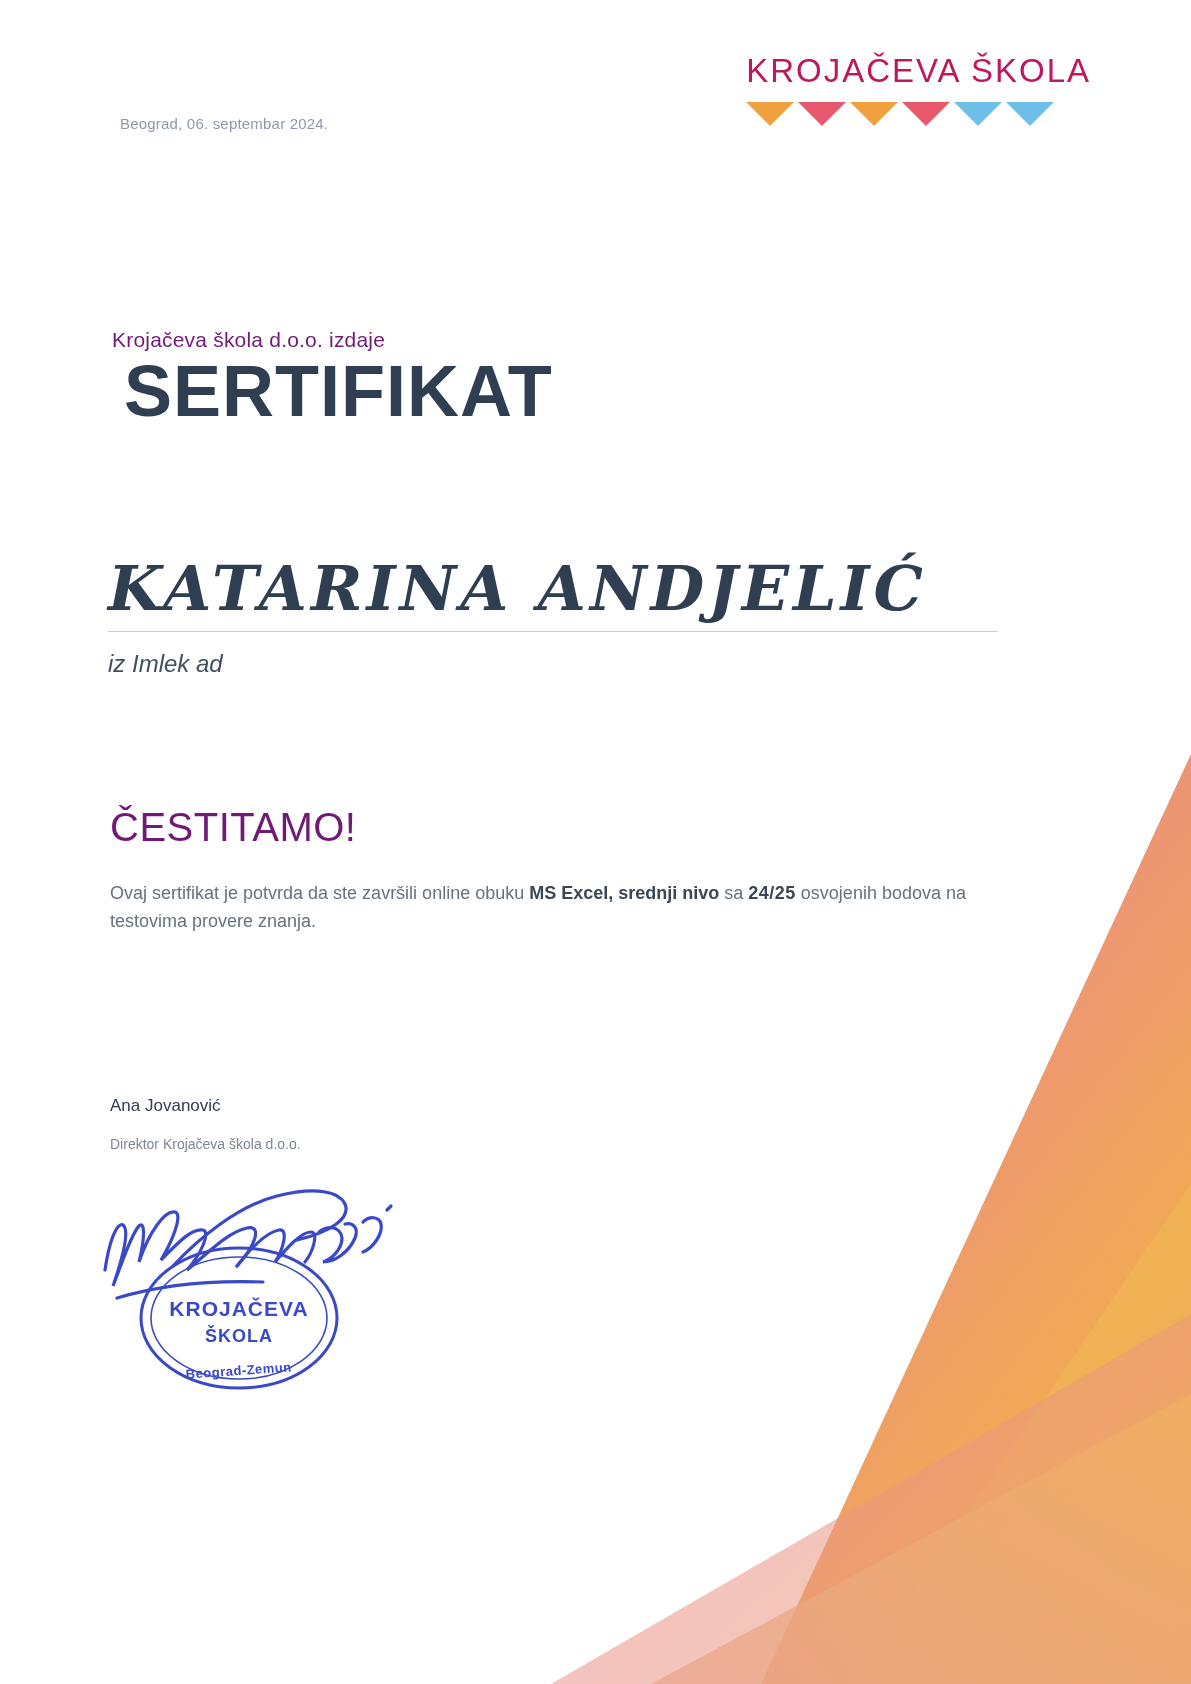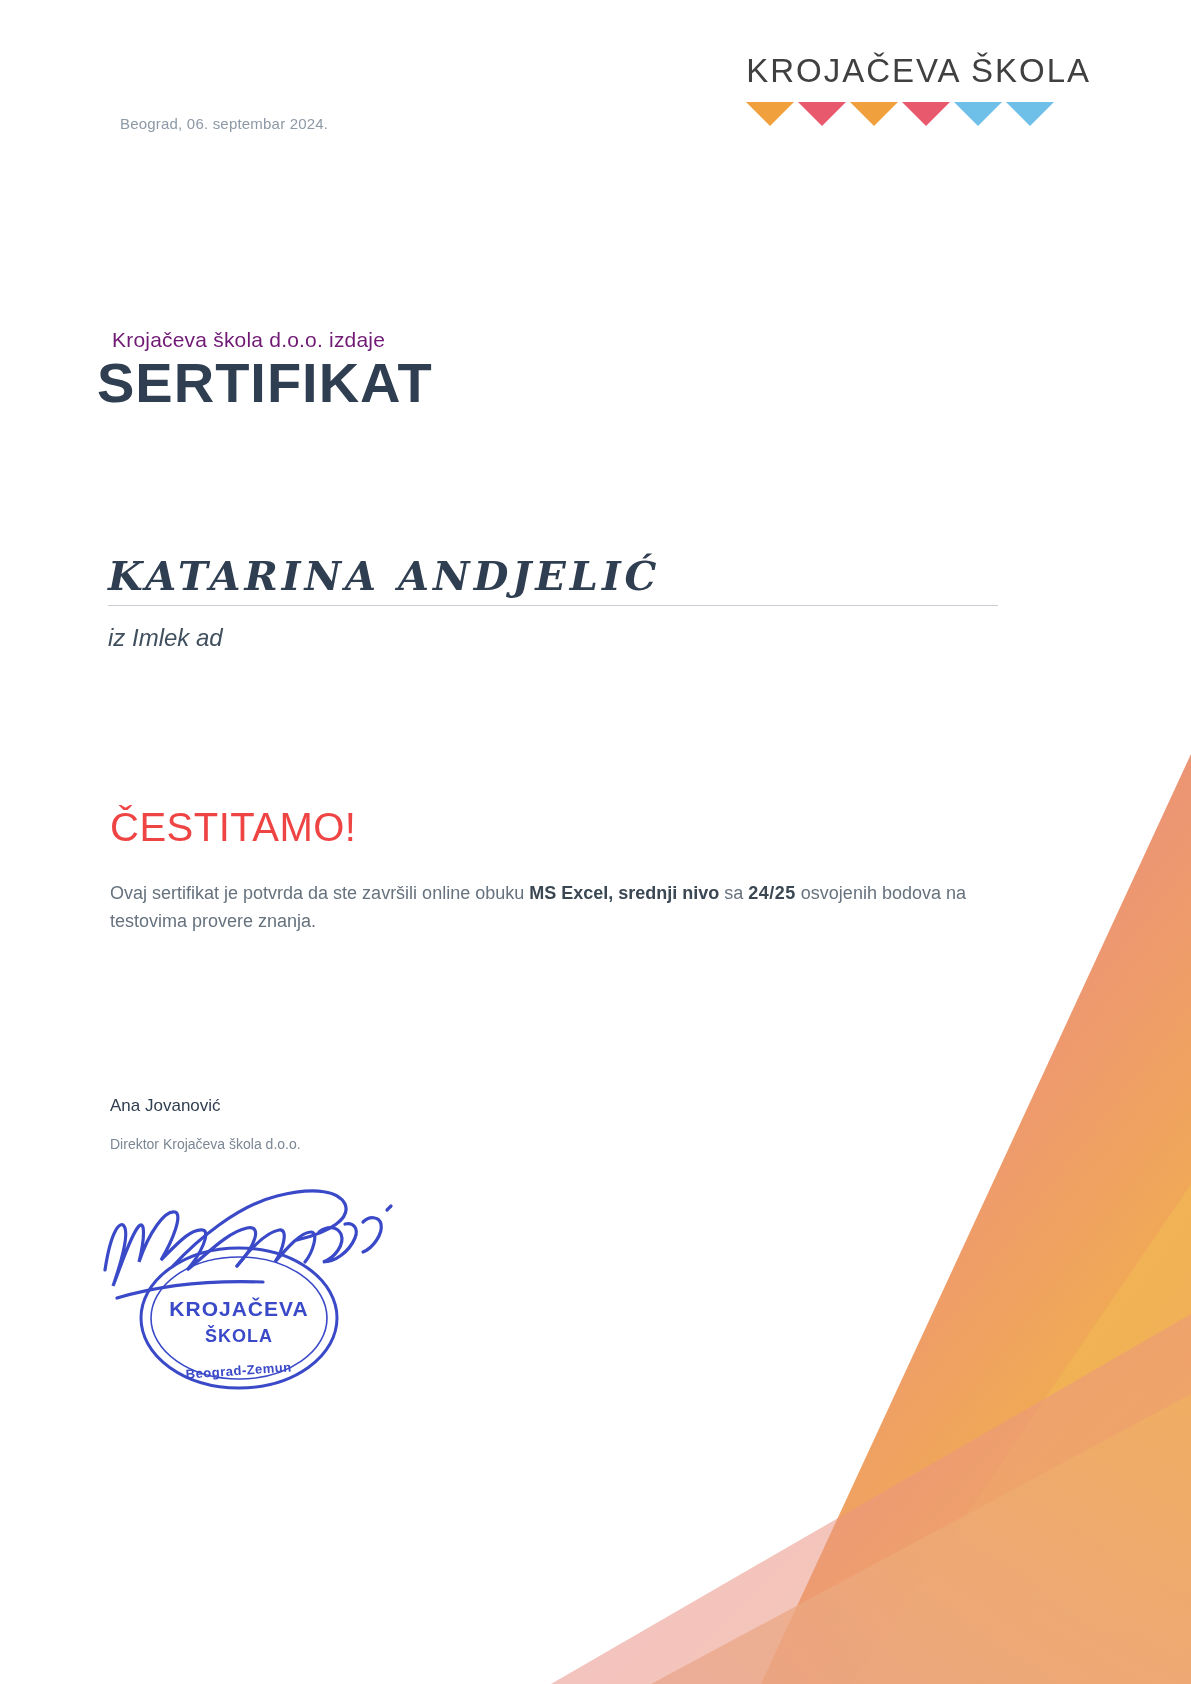--- a/index.html
+++ b/index.html
@@ -30,21 +30,21 @@
   .logo-block {
     position: absolute;
     top: 52px;
     right: 100px;
     text-align: right;
   }
   .logo-text {
     font-size: 33px;
     letter-spacing: 2.0px;
     font-weight: 400;
-    color: #404040;
+    color: #be185d;
     white-space: nowrap;
     font-family: "Liberation Sans", sans-serif;
   }
   .logo-zigzag {
     margin-top: 10px;
     display: block;
   }
 
   .date-line {
     position: absolute;
@@ -60,39 +60,39 @@
     position: absolute;
     top: 328px;
     left: 112px;
     font-size: 21px;
     color: #701a75;
     letter-spacing: 0.2px;
   }
   .cert-title {
     position: absolute;
     top: 352px;
-    left: 97px;
-    font-size: 56px;
+    left: 124px;
+    font-size: 72px;
     font-weight: 700;
     letter-spacing: 1px;
     color: #2f3e50;
     line-height: 1.1;
   }
 
   
   .recipient-wrap {
     position: absolute;
     top: 552px;
     left: 108px;
     width: 960px;
   }
   .recipient-name {
     font-family: "DejaVu Serif", serif;
     font-style: italic;
-    font-size: 40px;
+    font-size: 62px;
     font-weight: 700;
     letter-spacing: 4px;
     color: #2f3e50;
     white-space: nowrap;
   }
   .recipient-rule {
     margin-top: 6px;
     height: 1px;
     background: #c9ced4;
     width: 890px;
@@ -104,21 +104,21 @@
     color: #41505e;
   }
 
   
   .congrats {
     position: absolute;
     top: 805px;
     left: 110px;
     font-size: 40px;
     font-weight: 400;
-    color: #ef4444;
+    color: #701a75;
     letter-spacing: 0.5px;
   }
   .body-text {
     position: absolute;
     top: 880px;
     left: 110px;
     width: 880px;
     font-size: 18px;
     line-height: 1.55;
     color: #66727e;

